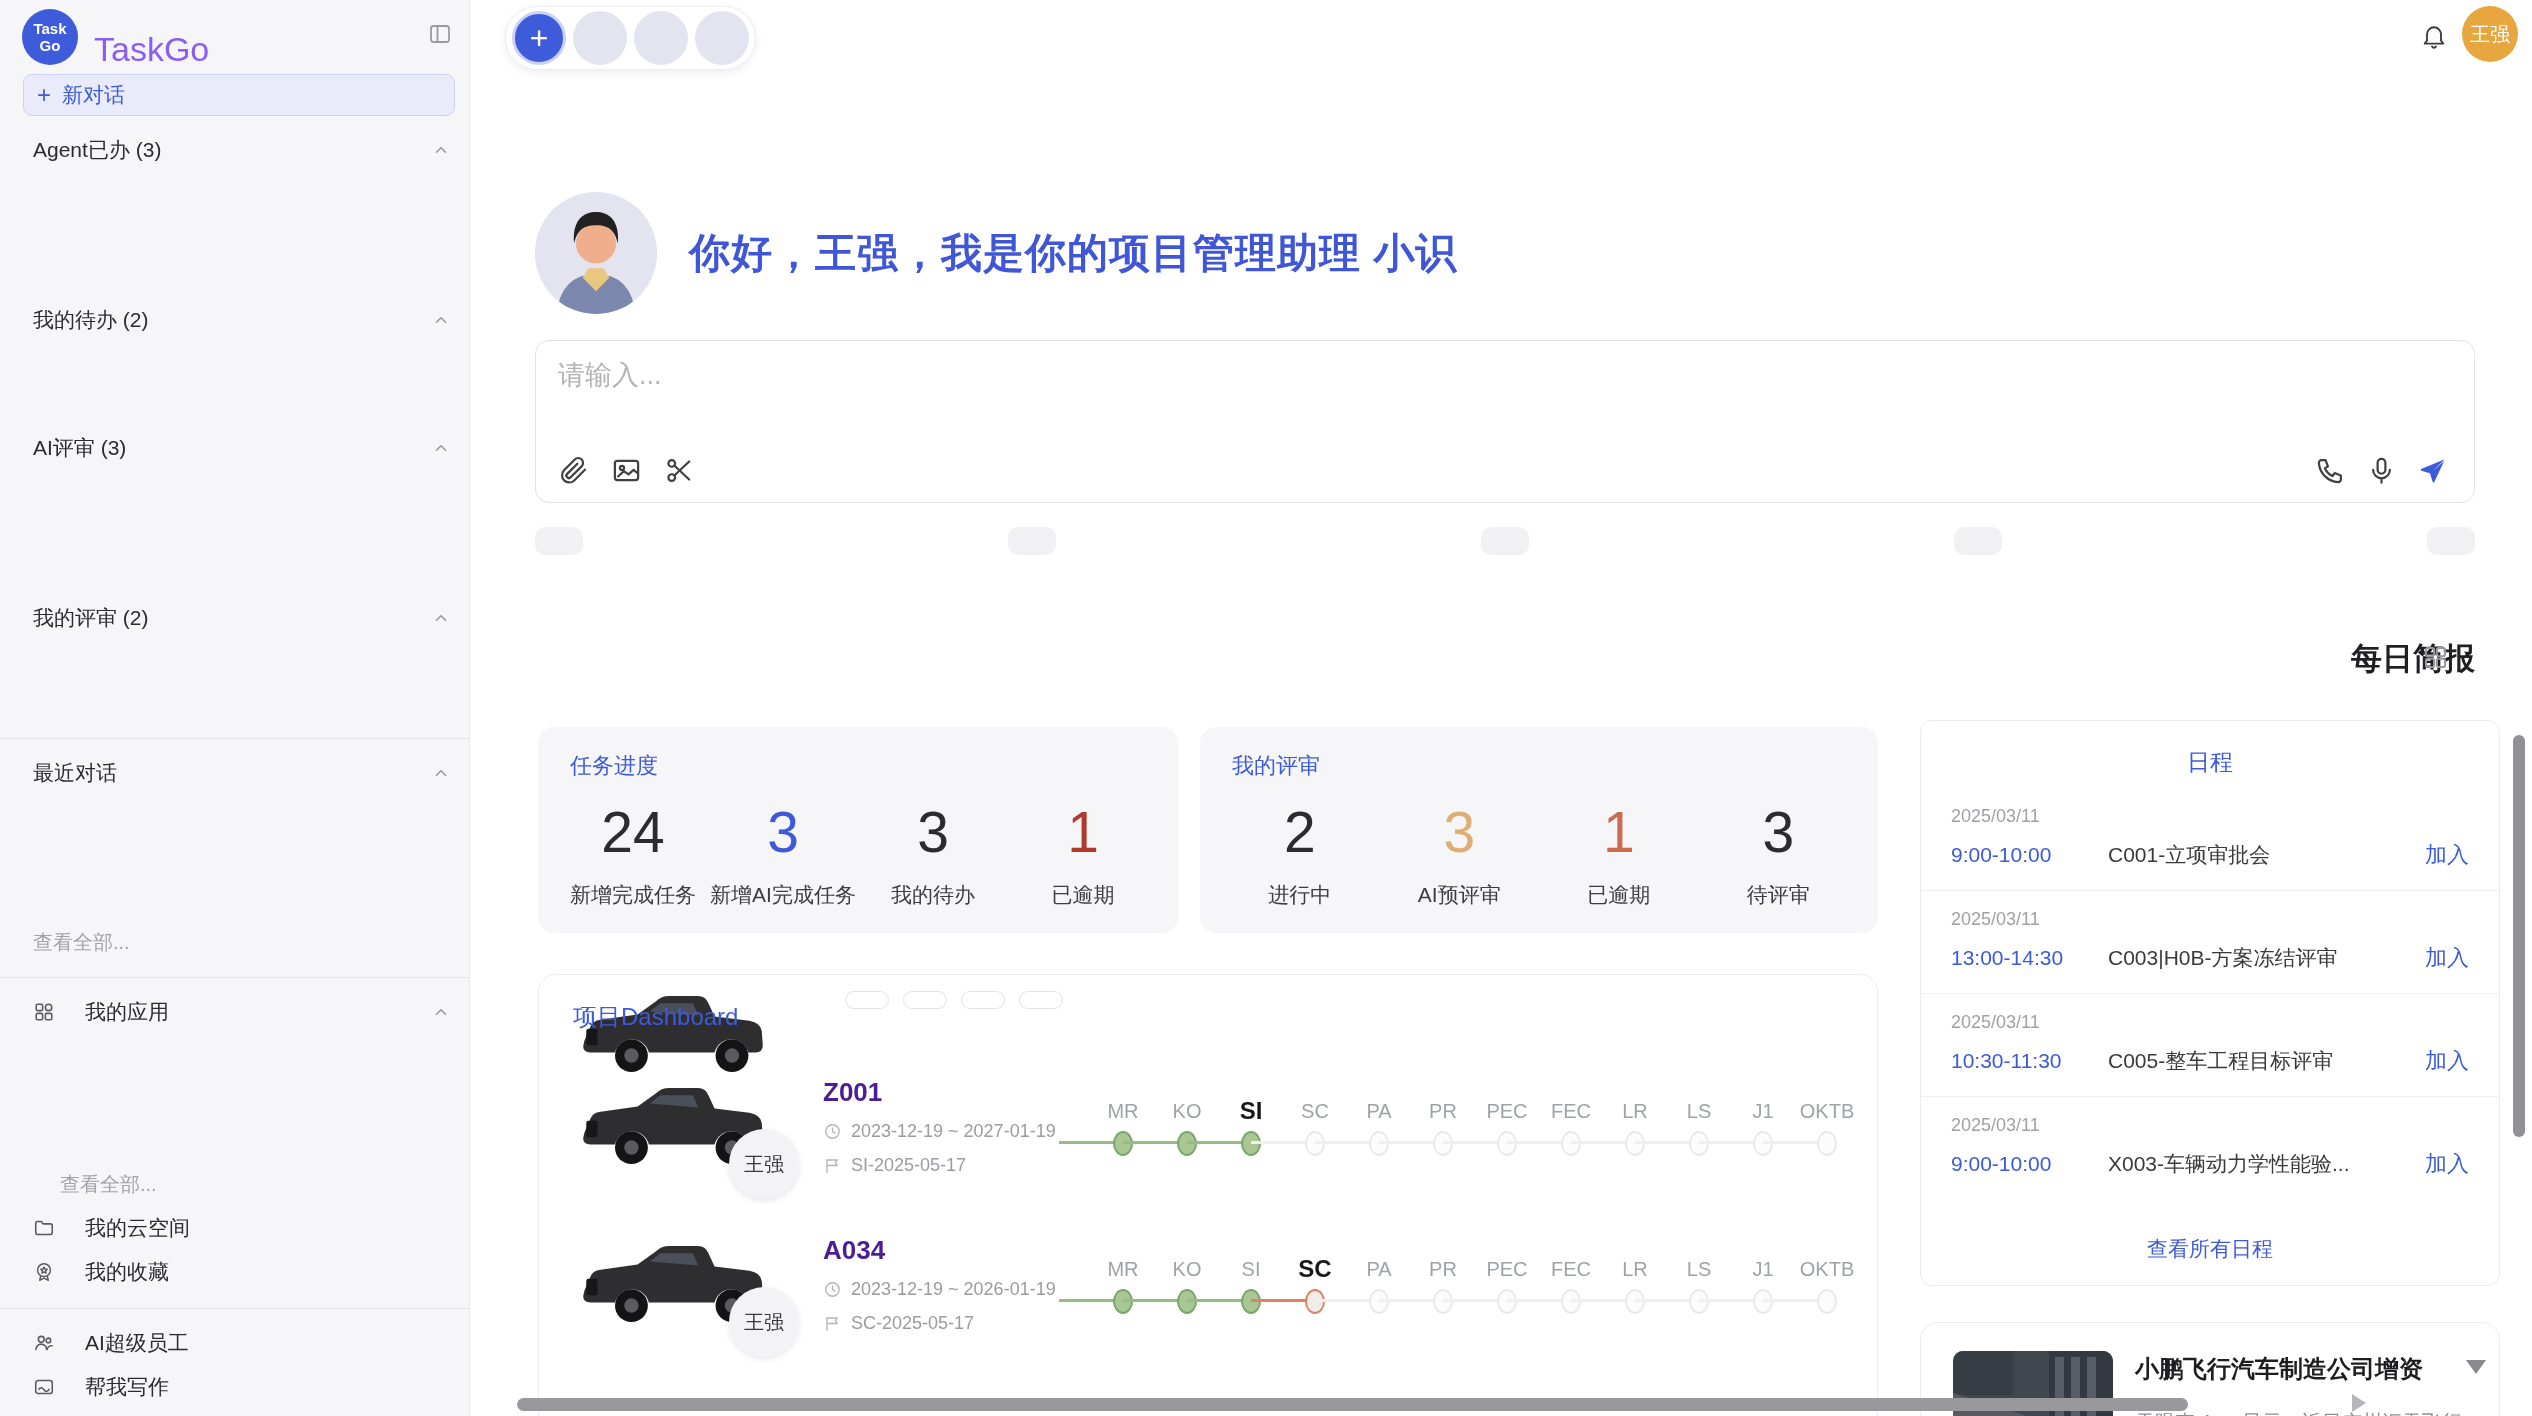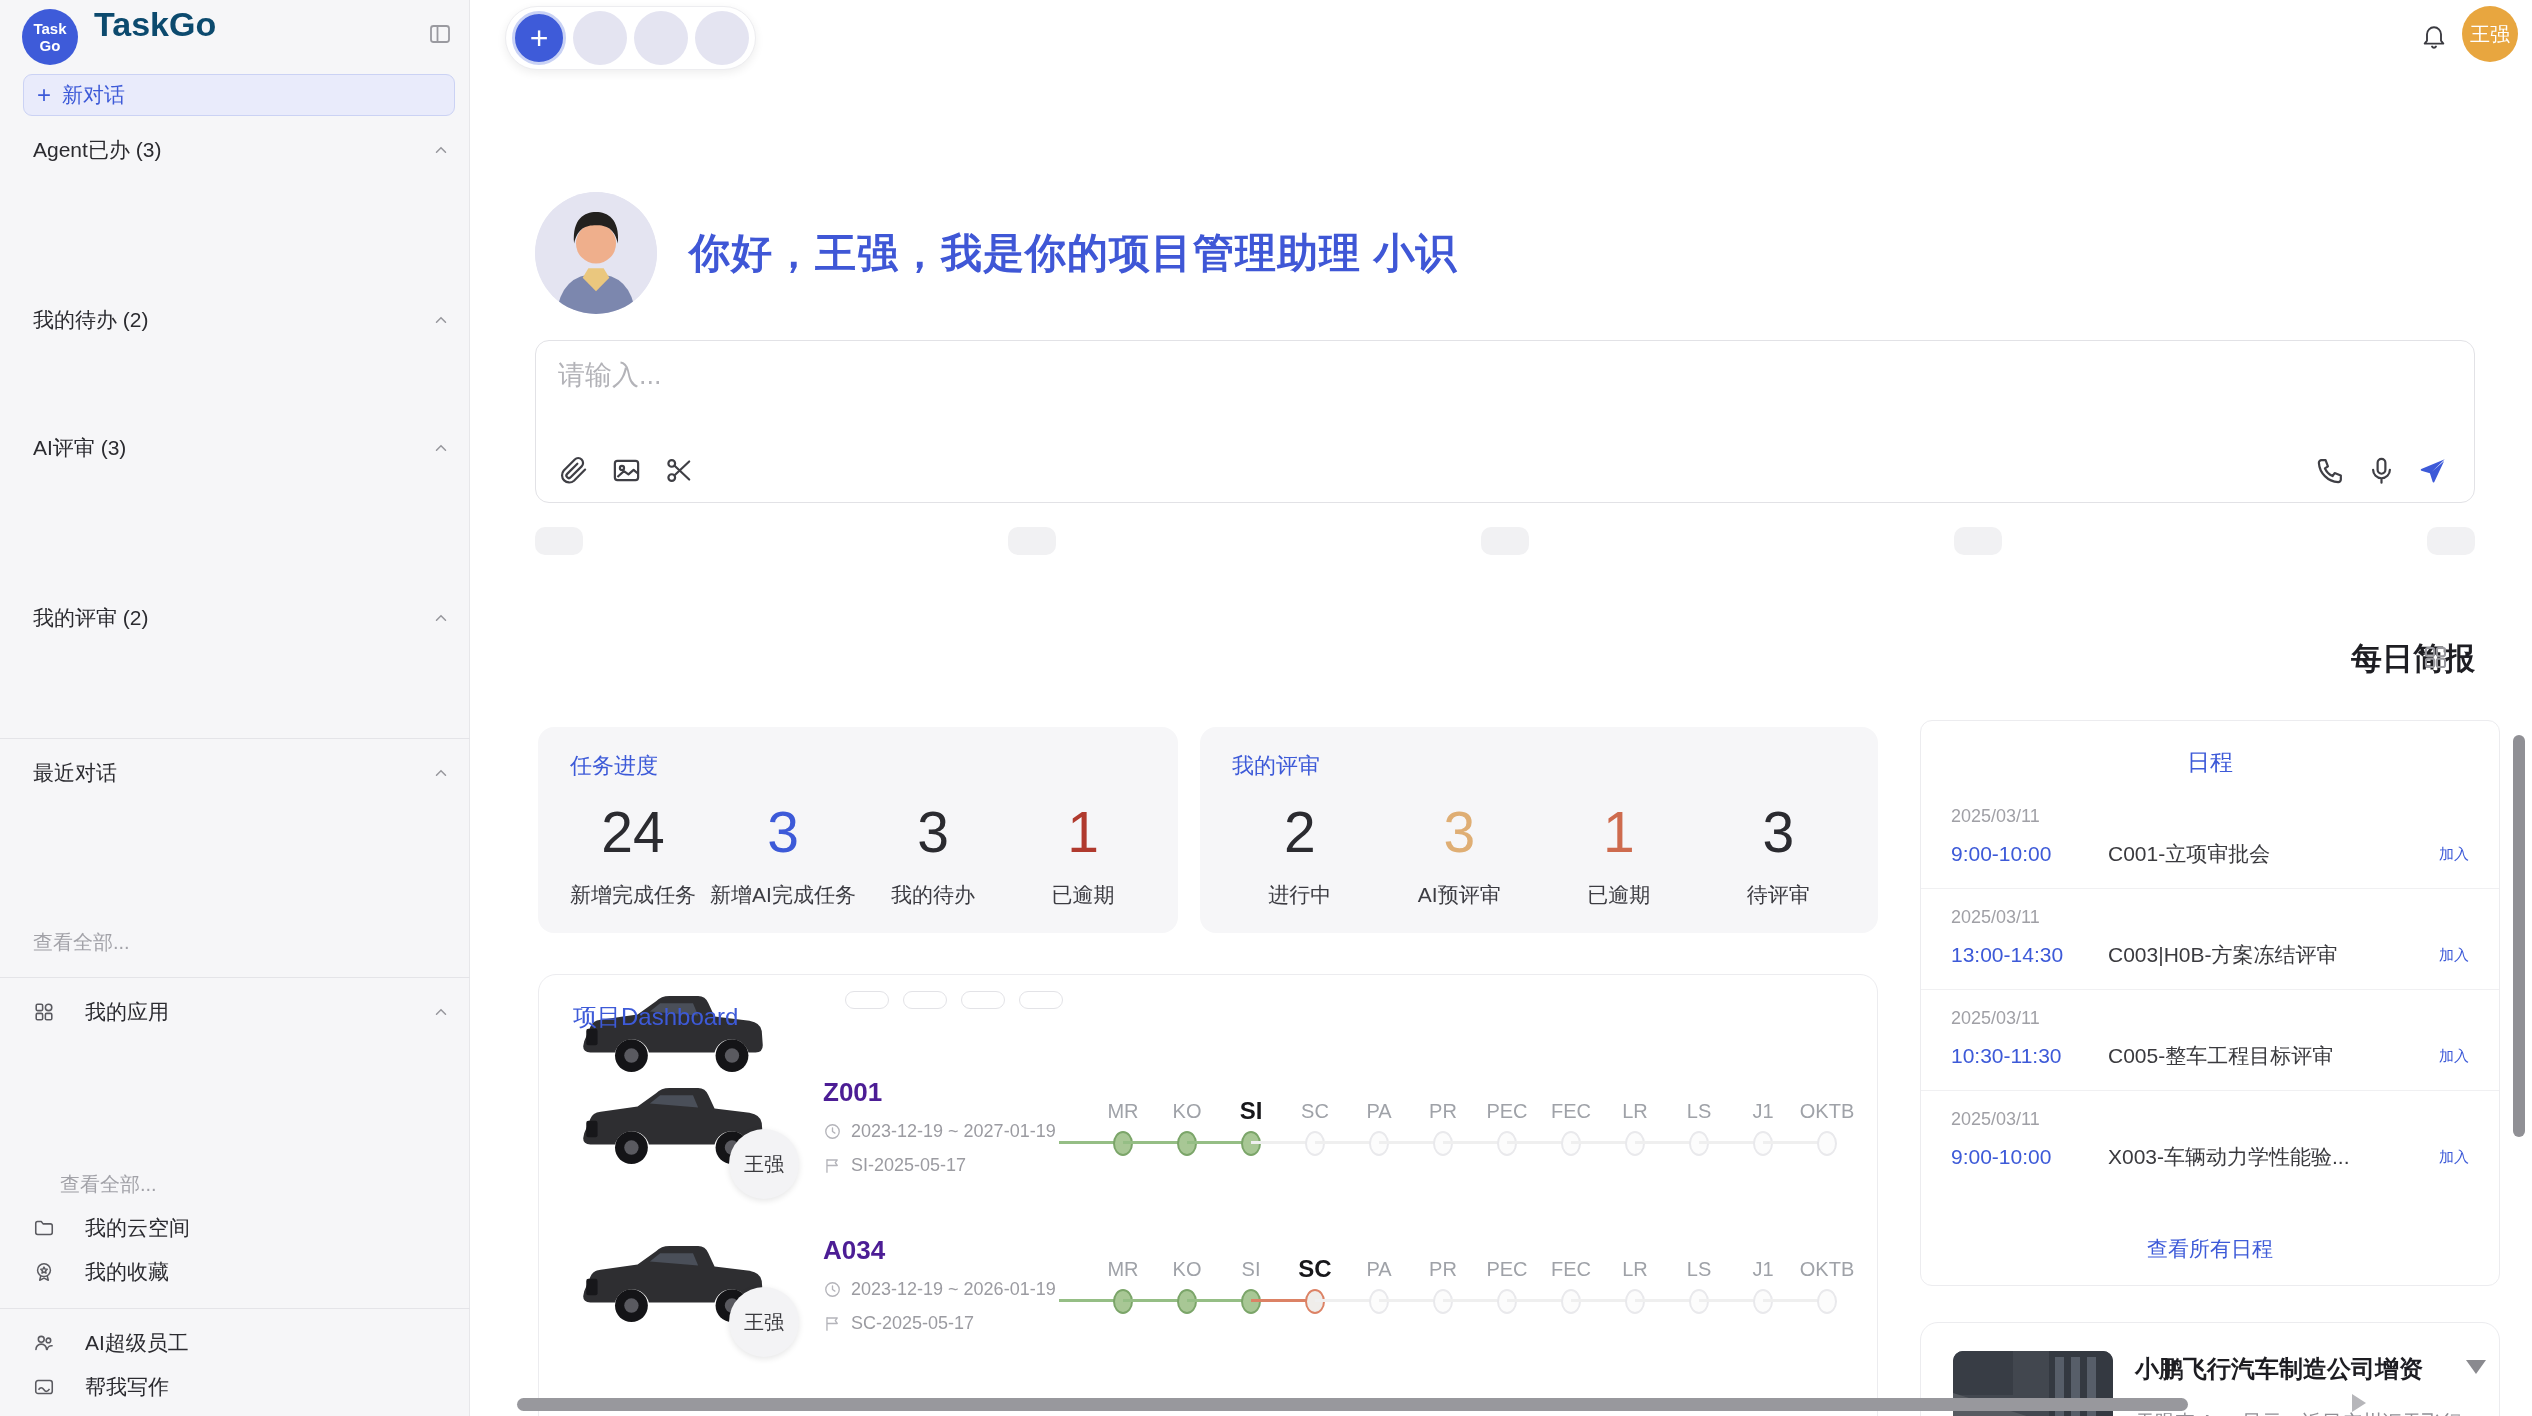--- a/index.html
+++ b/index.html
@@ -7,21 +7,21 @@
     font-family:"Liberation Sans","DejaVu Sans",sans-serif; color:#222226; }
   .stage { position:relative; width:2532px; height:1416px; }
 
   
   .sidebar { position:absolute; left:0; top:0; width:470px; height:1416px;
     background:#F6F6F8; border-right:1px solid #E7E7EA; }
   .logo-row { position:relative; height:80px; }
   .logo-circle { position:absolute; left:22px; top:9px; width:56px; height:56px; border-radius:50%;
     background:#3E5BD9; color:#fff; display:flex; flex-direction:column; align-items:center; justify-content:center;
     font-size:15px; line-height:17px; font-weight:600; }
-  .logo-text { position:absolute; left:94px; top:5px; font-size:34px; font-weight:700; color:#0c4a6e; }
+  .logo-text { position:absolute; left:94px; top:30px; font-size:34px; font-weight:400; color:#8b5cf6; }
   .collapse-btn { position:absolute; right:16px; top:22px; width:26px; height:24px; color:#9a9aa0; cursor:pointer; }
   .newchat-btn { position:absolute; left:23px; top:74px; width:432px; height:42px; border-radius:9px;
     background:#E9EBFB; border:1px solid #CBD2F4; display:flex; align-items:center; gap:11px; padding-left:13px;
     color:#3D5AD8; font-size:21px; cursor:pointer; }
   .newchat-btn .plus { font-size:24px; line-height:20px; }
   .side-scroll { position:absolute; left:0; top:128px; width:470px; }
   .side-section-head { display:flex; align-items:center; height:44px; padding:0 20px 0 33px;
     font-size:21px; color:#2b2b30; font-weight:500; }
   .side-section-head .chev { margin-left:auto; color:#97979d; }
   .side-item { height:42px; line-height:42px; padding:0 20px 0 33px; font-size:20px; color:#8B8B90;
@@ -115,21 +115,21 @@
   .sched-card { position:absolute; left:1450px; top:720px; width:580px; height:566px; background:#fff;
     border:1.5px solid #ECECEF; border-radius:12px; }
   .sched-title { text-align:center; margin-top:26px; font-size:23px; color:#3D5AD8; }
   .sched-list { margin-top:10px; }
   .sched-item { padding:18px 30px 20px 30px; }
   .sched-item + .sched-item { border-top:1px solid #F0F0F2; }
   .sched-date { font-size:18px; color:#A0A0A6; }
   .sched-row { display:flex; align-items:center; margin-top:13px; }
   .sched-time { width:157px; font-size:21px; color:#3D5AD8; }
   .sched-name { flex:1; font-size:21px; color:#3a3a3e; white-space:nowrap; overflow:hidden; text-overflow:ellipsis; }
-  .sched-join { font-size:15px; color:#3D5AD8; cursor:pointer; margin-left:12px; }
+  .sched-join { font-size:22px; color:#3D5AD8; cursor:pointer; margin-left:12px; }
   .sched-viewall { position:absolute; bottom:22px; width:100%; text-align:center; font-size:21px; color:#3D5AD8; cursor:pointer; }
 
   .news-card { position:absolute; left:1450px; top:1322px; width:580px; height:220px; background:#fff;
     border:1.5px solid #ECECEF; border-radius:18px; }
   .news-img { position:absolute; left:32px; top:28px; width:160px; height:130px; border-radius:10px; overflow:hidden; }
   .news-img svg { width:100%; height:100%; }
   .news-title { position:absolute; left:214px; top:30px; width:340px; font-size:24px; font-weight:700; color:#1d1d22; }
   .news-snippet { position:absolute; left:214px; top:84px; width:340px; font-size:20px; color:#8F8F95; line-height:30px; }
 
   .hscroll-thumb { position:absolute; left:47px; top:1398px; width:1671px; height:13px; border-radius:7px; background:#98989D; cursor:pointer; }

